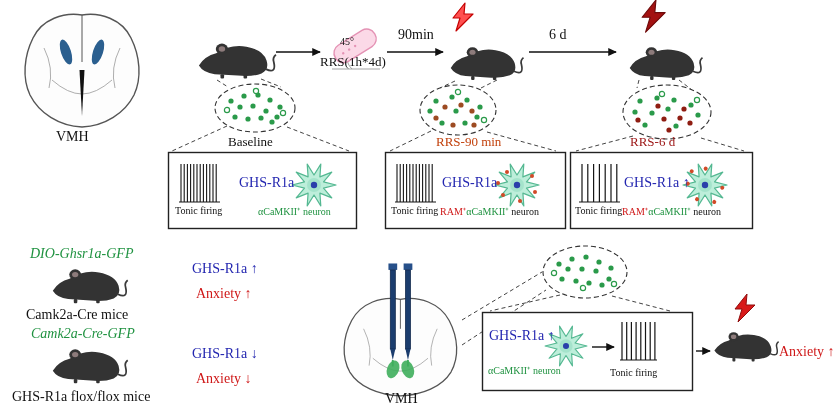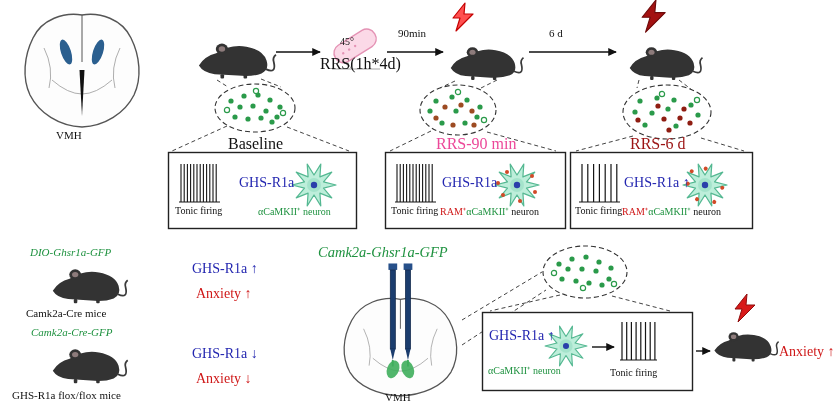--- a/index.html
+++ b/index.html
@@ -4,23 +4,23 @@
 <style>
   *{margin:0;padding:0;box-sizing:border-box}
   html,body{background:#fff}
   .fig{position:relative;width:839px;height:407px;background:#fff;overflow:hidden;
        font-family:"Liberation Serif",serif;color:#111}
   .fig svg.bg{position:absolute;left:0;top:0;display:block}
   .t{position:absolute;white-space:nowrap;line-height:1.15}
   .b{font-weight:normal}
   .i{font-style:italic}
   .fs9{font-size:10px}.fs10{font-size:10px}.fs11{font-size:14px}
-  .fs12{font-size:11px}.fs13{font-size:16px}.fs14{font-size:14.5px}
+  .fs12{font-size:14px}.fs13{font-size:13px}.fs14{font-size:14.5px}
   .green{color:#1f9240}.blue{color:#2326b0}.red{color:#cf1717}
-  .pink{color:#ec4899}.darkred{color:#9b1313}
+  .pink{color:#c2410c}.darkred{color:#9b1313}
 </style>
 </head>
 <body>
 
 <div class="fig">
 
   <svg class="bg" width="839" height="407" viewBox="0 0 839 407">
     <defs>
       <marker id="ah" viewBox="0 0 10 10" refX="8.5" refY="5" markerWidth="6.5" markerHeight="6.5" orient="auto-start-reverse">
         <path d="M0,0.5 L9.5,5 L0,9.5 Z" fill="#111"></path>
@@ -287,20 +287,19 @@
 
   <div class="t fs12 b i green" style="left:30px;top:246px">DIO-Ghsr1a-GFP</div>
   <div class="t fs12" style="left:26px;top:307px">Camk2a-Cre mice</div>
   <div class="t fs11 b blue" style="left:192px;top:261px">GHS-R1a ↑</div>
   <div class="t fs11 b red" style="left:196px;top:286px">Anxiety ↑</div>
   <div class="t fs12 b i green" style="left:31px;top:326px">Camk2a-Cre-GFP</div>
   <div class="t fs12" style="left:12px;top:389px">GHS-R1a flox/flox mice</div>
   <div class="t fs11 b blue" style="left:192px;top:346px">GHS-R1a ↓</div>
   <div class="t fs11 b red" style="left:196px;top:371px">Anxiety ↓</div>
 
-  <div class="t fs14 b i green" style="left:318px;top:244px">Camk2a-Ghsr1a-GFP</div>
   <div class="t fs12 b" style="left:385px;top:391px">VMH</div>
   <div class="t fs11 b blue" style="left:489px;top:328px">GHS-R1a ↑</div>
   <div class="t fs10 b green" style="left:488px;top:365px">αCaMKII⁺ neuron</div>
   <div class="t fs10 b" style="left:610px;top:367px">Tonic firing</div>
   <div class="t fs11 b red" style="left:779px;top:344px">Anxiety ↑</div>
 
 </div>
 
 </body></html>

